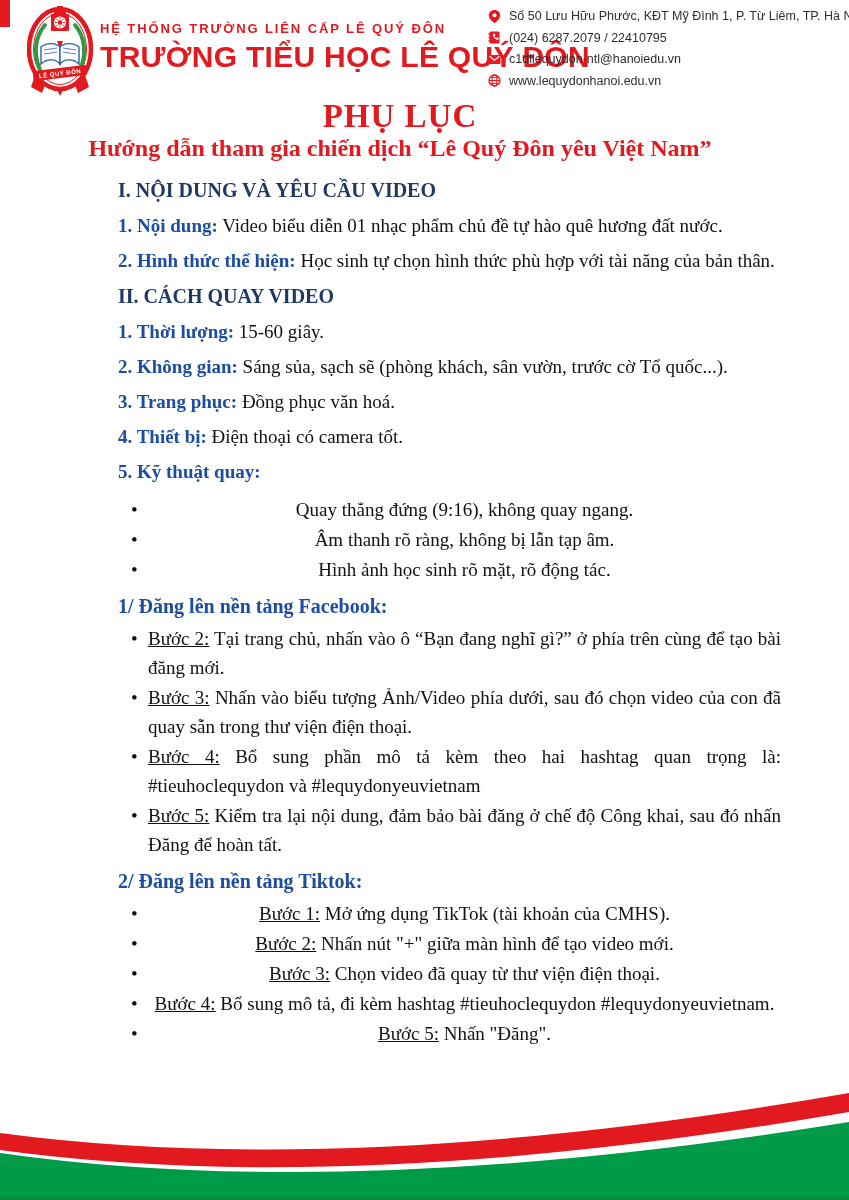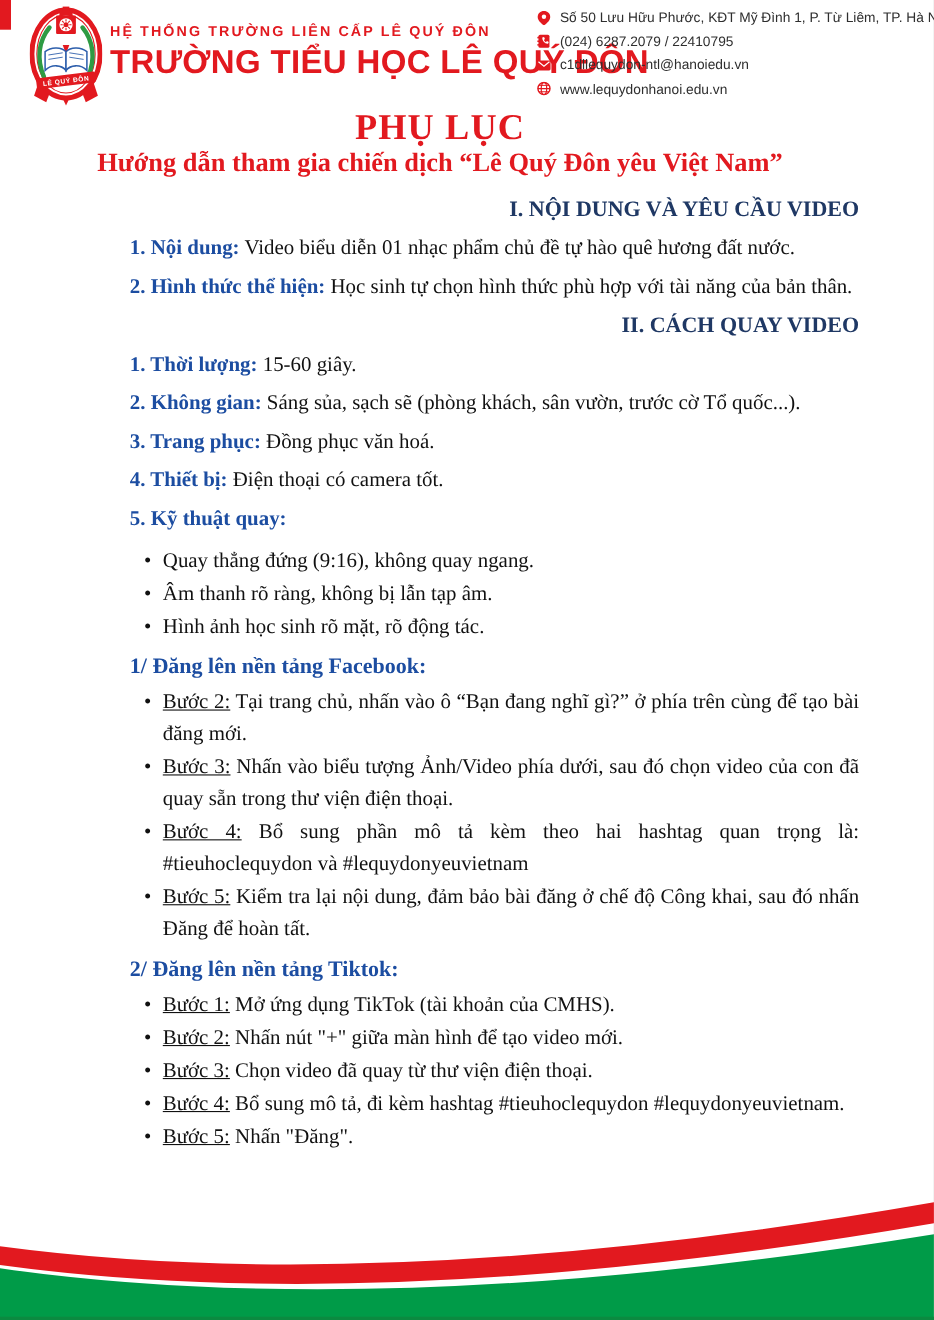--- a/index.html
+++ b/index.html
@@ -26,30 +26,30 @@
   .contact{position:absolute;left:488px;top:9px;width:355px;
        font-family:"Liberation Sans", sans-serif;font-size:12.5px;color:#2e2e2e;}
   .contact-row{display:flex;align-items:center;gap:8px;margin-bottom:7.5px;white-space:nowrap;}
   .cicon{flex:0 0 13px;width:13px;height:13px;}
   
   .title-wrap{width:740px;margin-left:30px;text-align:center;color:var(--red);}
   .doc-title{font-size:33px;line-height:36px;font-weight:bold;letter-spacing:1px;}
   .doc-subtitle{font-size:24px;line-height:24px;font-weight:bold;margin-top:2px;}
   
   .content{padding:10px 68px 0 118px;font-size:19px;}
-  .sec-h{font-size:20px;line-height:24px;font-weight:bold;color:var(--navy);margin:8px 0 12px;text-align:right;}
+  .sec-h{font-size:20px;line-height:24px;font-weight:bold;color:var(--navy);margin:8px 0 12px;}
   .num{line-height:23px;margin:0 0 12px;}
   .num .lbl{color:var(--blue);font-weight:bold;}
   ul.blist{list-style:none;margin:2px 0 10px;padding:0;}
   ul.blist li{position:relative;padding-left:30px;line-height:29px;margin:0 0 1px;}
   ul.blist li::before{content:"•";position:absolute;left:13px;}
   .sub-h{font-size:20px;line-height:24px;font-weight:bold;color:var(--blue);margin:2px 0 6px;}
   .slbl{text-decoration:underline;}
   .justify{text-align:justify;}
-  .nowrap{white-space:nowrap;}
+  .nowrap{white-space:nowrap;text-align:center;}
   
   .footer-art{position:absolute;left:0;bottom:0;width:849px;height:110px;display:block;}
 </style>
 </head>
 <body>
 
 <div class="page">
   <div class="corner-tab"></div>
 
   <div class="header">

